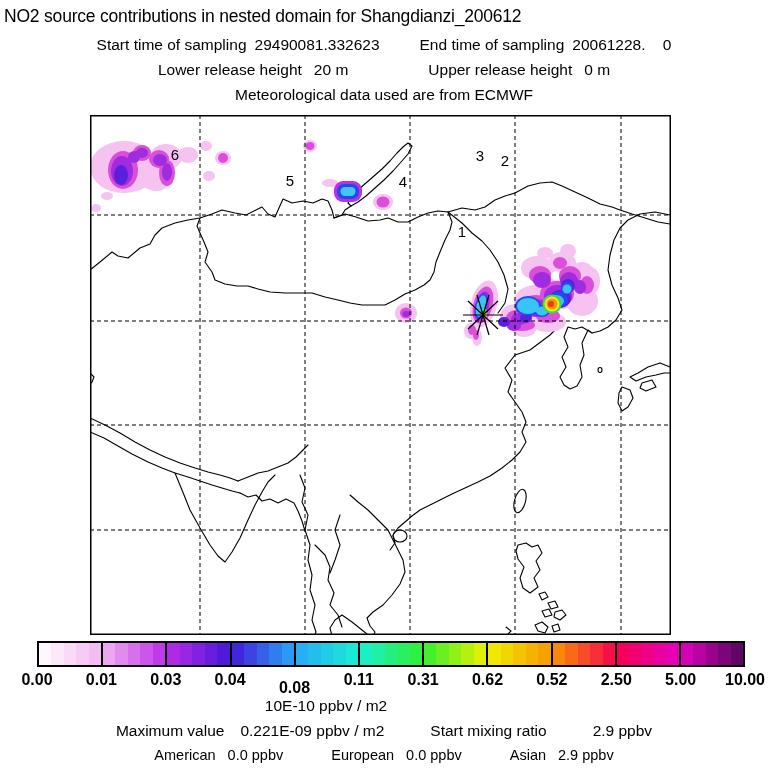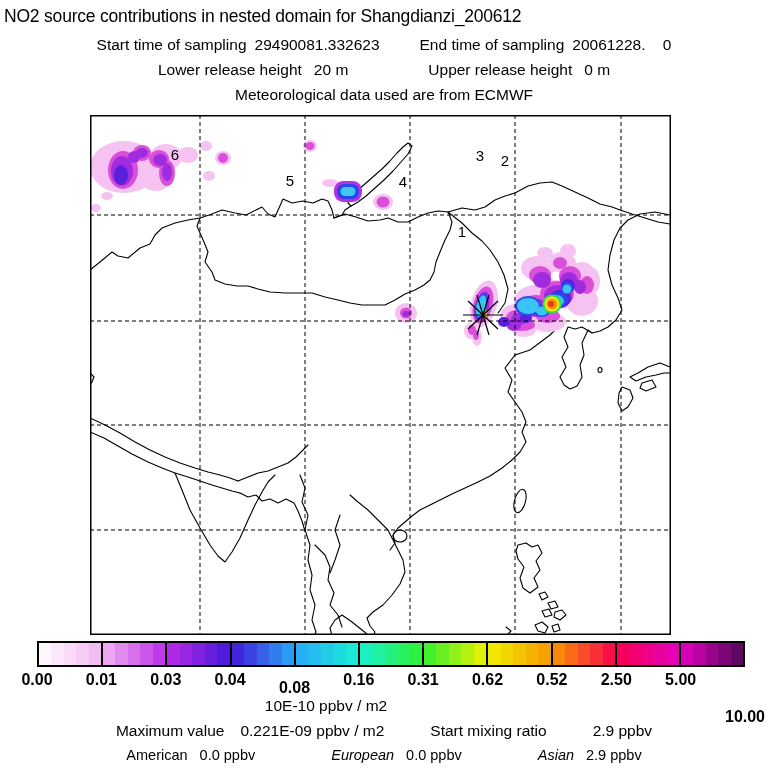--- a/index.html
+++ b/index.html
@@ -23,21 +23,21 @@
   .cb-seg{flex:1 1 0;border-right:2px solid #000;}
   .cb-seg:last-child{border-right:none;}
   #cb-labels{top:671px;left:37px;width:708px;height:20px;}
   .cb-label{position:absolute;transform:translateX(-50%);font-size:16px;font-weight:bold;white-space:nowrap;}
   #cb-unit{top:697px;left:0;width:652px;text-align:center;font-size:15.5px;}
   #stats-max{top:722px;left:0;width:768px;text-align:center;font-size:15.5px;}
   #stats-max .gapA{margin-left:16px;text-align:center;}
   #stats-max .gapB{margin-left:46px;}
   #stats-regions{top:747px;left:0;width:768px;text-align:center;font-size:14.5px;}
   #stats-regions .gapC{margin-left:12px;}
-  #stats-regions .gapD{margin-left:76px;font-style:italic;}
+  #stats-regions .gapD{margin-left:48px;}
   svg text{font-family:"Liberation Sans", sans-serif;font-size:15px;fill:#000;}
 </style>
 </head>
 <body>
 
 <div class="abs" id="title">NO2 source contributions in nested domain for Shangdianzi_200612</div>
 
 <div class="abs hline" id="line-sampling">
   <span class="pre">Start time of sampling</span><span class="pre gap8">29490081.332623</span><span class="pre gap40">End time of sampling</span><span class="pre gap8">20061228.    0</span>
 </div>
@@ -260,27 +260,27 @@
     <div class="cb-seg" style="background: linear-gradient(90deg, rgb(248, 137, 8) 0%, rgb(248, 137, 8) 20%, rgb(248, 106, 24) 20%, rgb(248, 106, 24) 40%, rgb(248, 76, 40) 40%, rgb(248, 76, 40) 60%, rgb(248, 46, 56) 60%, rgb(248, 46, 56) 80%, rgb(248, 15, 72) 80%, rgb(248, 15, 72) 100%);"></div>
     <div class="cb-seg" style="background: linear-gradient(90deg, rgb(246, 0, 91) 0%, rgb(246, 0, 91) 20%, rgb(242, 0, 114) 20%, rgb(242, 0, 114) 40%, rgb(238, 0, 136) 40%, rgb(238, 0, 136) 60%, rgb(234, 0, 158) 60%, rgb(234, 0, 158) 80%, rgb(230, 0, 181) 80%, rgb(230, 0, 181) 100%);"></div>
     <div class="cb-seg" style="background: linear-gradient(90deg, rgb(213, 1, 182) 0%, rgb(213, 1, 182) 20%, rgb(184, 2, 161) 20%, rgb(184, 2, 161) 40%, rgb(154, 4, 140) 40%, rgb(154, 4, 140) 60%, rgb(124, 6, 119) 60%, rgb(124, 6, 119) 80%, rgb(95, 7, 98) 80%, rgb(95, 7, 98) 100%);"></div>
   </div>
 <div class="abs" id="cb-labels">
     <span class="cb-label" style="left: 0%;">0.00</span>
     <span class="cb-label" style="left: 9.09091%;">0.01</span>
     <span class="cb-label" style="left: 18.1818%;">0.03</span>
     <span class="cb-label" style="left: 27.2727%;">0.04</span>
     <span class="cb-label" style="left: 36.3636%; margin-top: 8px;">0.08</span>
-    <span class="cb-label" style="left: 45.4545%;">0.16</span>
+    <span class="cb-label" style="left: 45.4545%;">0.11</span>
     <span class="cb-label" style="left: 54.5455%;">0.31</span>
     <span class="cb-label" style="left: 63.6364%;">0.62</span>
     <span class="cb-label" style="left: 72.7273%;">0.52</span>
     <span class="cb-label" style="left: 81.8182%;">2.50</span>
     <span class="cb-label" style="left: 90.9091%;">5.00</span>
-    <span class="cb-label" style="left: 100%; margin-top: 37px;">10.00</span>
+    <span class="cb-label" style="left: 100%;">10.00</span>
   </div>
 <div class="abs" id="cb-unit">10E-10 ppbv / m2</div>
 
 <div class="abs" id="stats-max">
   <span>Maximum value</span><span class="gapA pre">0.221E-09 ppbv / m2</span><span class="gapB">Start mixing ratio</span><span class="gapB">2.9 ppbv</span>
 </div>
 
 <div class="abs" id="stats-regions">
   <span>American</span><span class="gapC">0.0 ppbv</span><span class="gapD">European</span><span class="gapC">0.0 ppbv</span><span class="gapD">Asian</span><span class="gapC">2.9 ppbv</span>
 </div>

